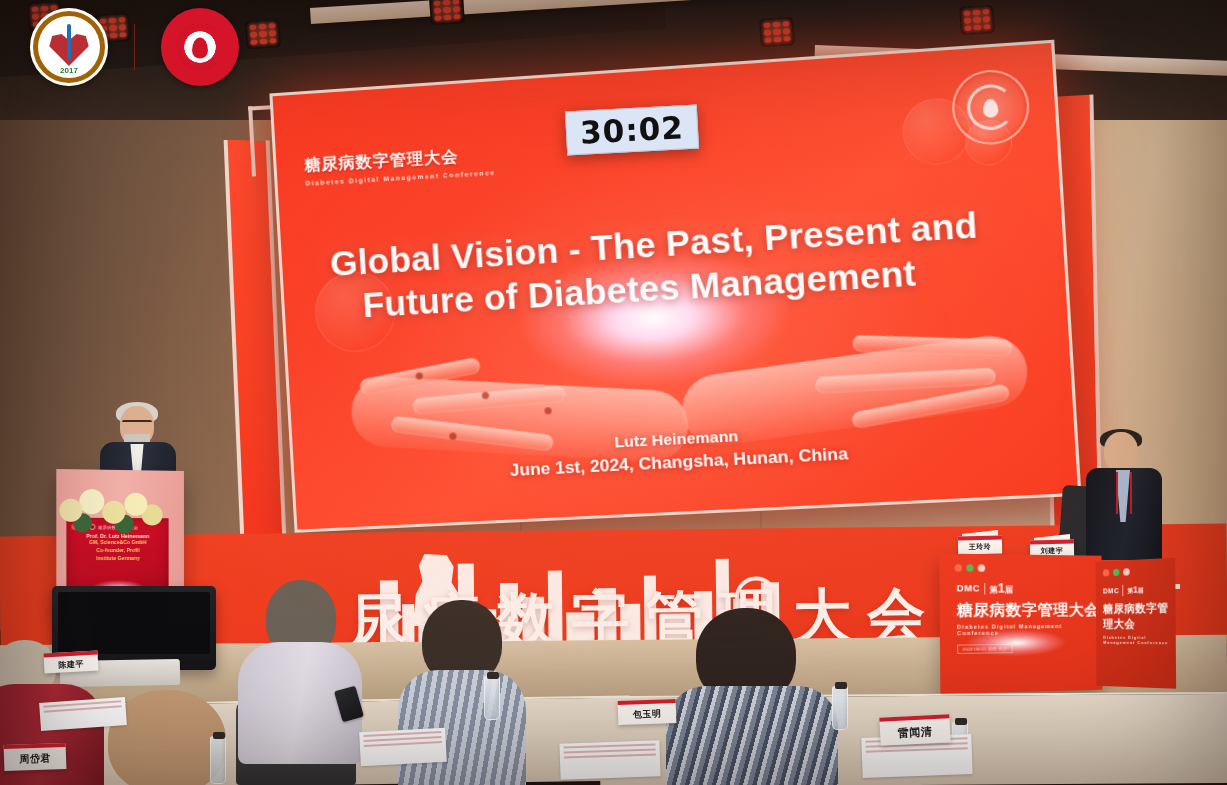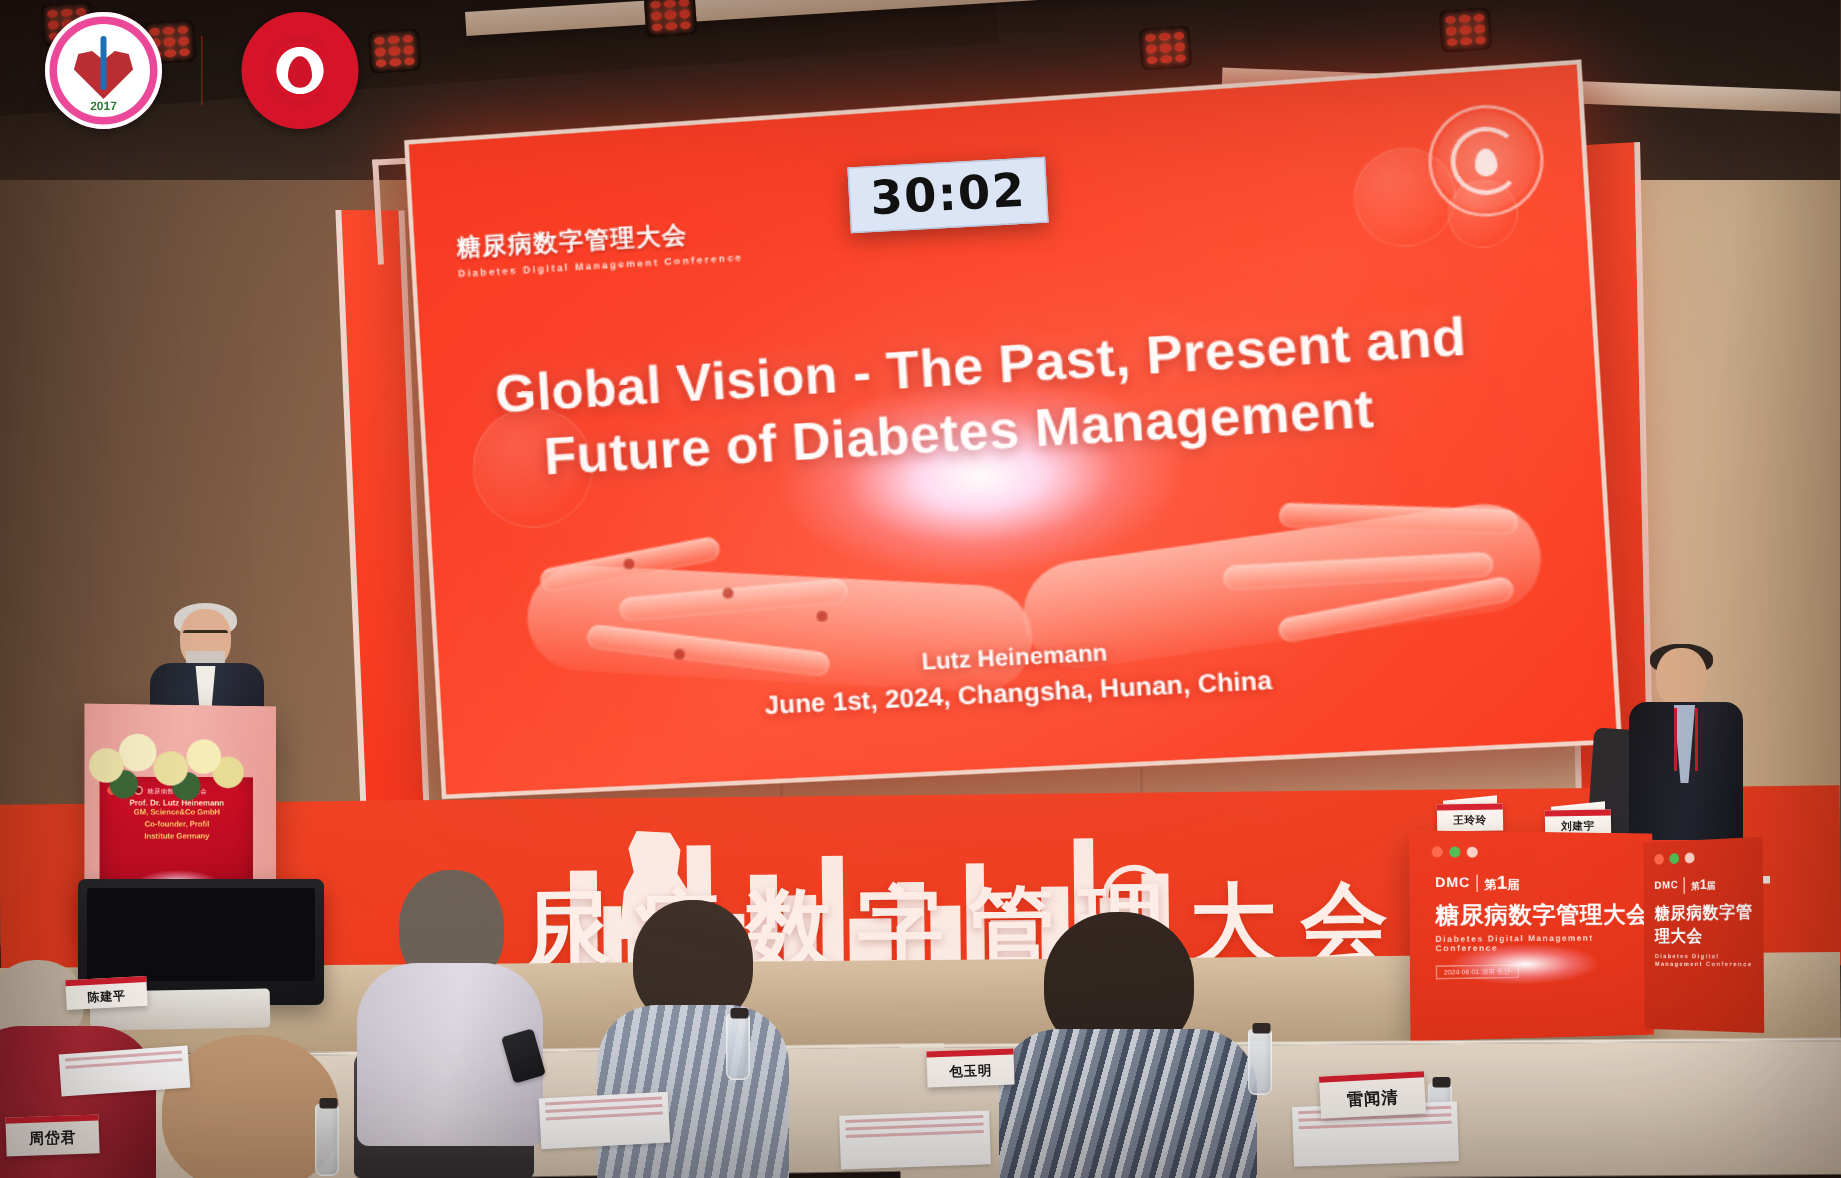--- a/index.html
+++ b/index.html
@@ -370,21 +370,21 @@
     width: 82px; height: 62px; position: relative;
   }
   #logo-hid .glyph {
     font-size: 52px; font-weight: 900; color:#d8152a; letter-spacing:-4px;
     font-style: italic; line-height:1; text-shadow: 0 1px 2px rgba(0,0,0,.4);
   }
   .logo-circle {
     width: 78px; height: 78px; border-radius: 50%;
     display:flex; align-items:center; justify-content:center; position:relative;
   }
-  #logo-green { background: #ec4899; box-shadow: inset 0 0 0 3px #fff, 0 2px 6px rgba(0,0,0,.35); }
+  #logo-green { background: #a16207; box-shadow: inset 0 0 0 3px #fff, 0 2px 6px rgba(0,0,0,.35); }
   #logo-green .inner {
     width:62px; height:62px; border-radius:50%; background:#fff;
     display:flex; align-items:center; justify-content:center; position:relative; overflow:hidden;
   }
   #logo-green .heart {
     position:absolute; left:10px; top:16px; width:42px; height:34px; background:#b41c22;
     clip-path: polygon(50% 100%, 3% 42%, 10% 12%, 32% 6%, 50% 24%, 68% 6%, 90% 12%, 97% 42%);
     opacity:.92;
   }
   #logo-green .rod { position:absolute; left:29px; top:8px; width:4px; height:36px; background:#1f6fb5; border-radius:2px; }

